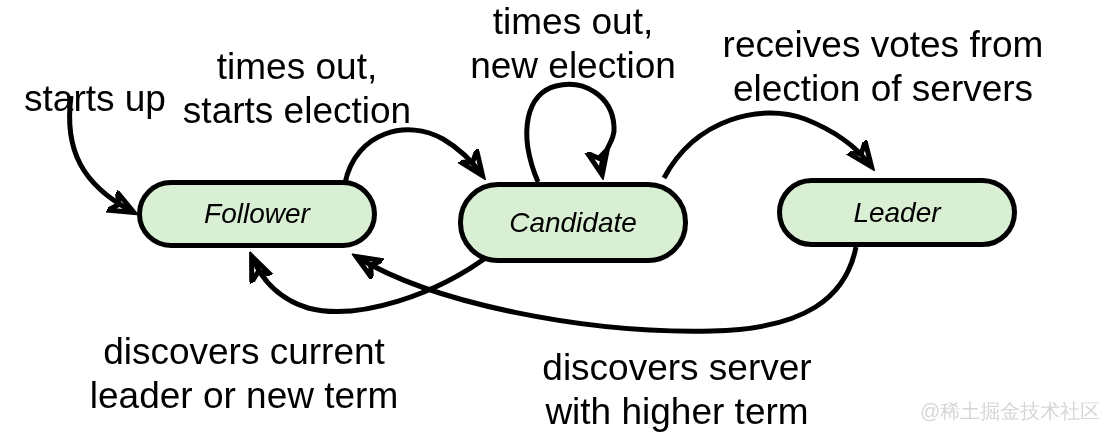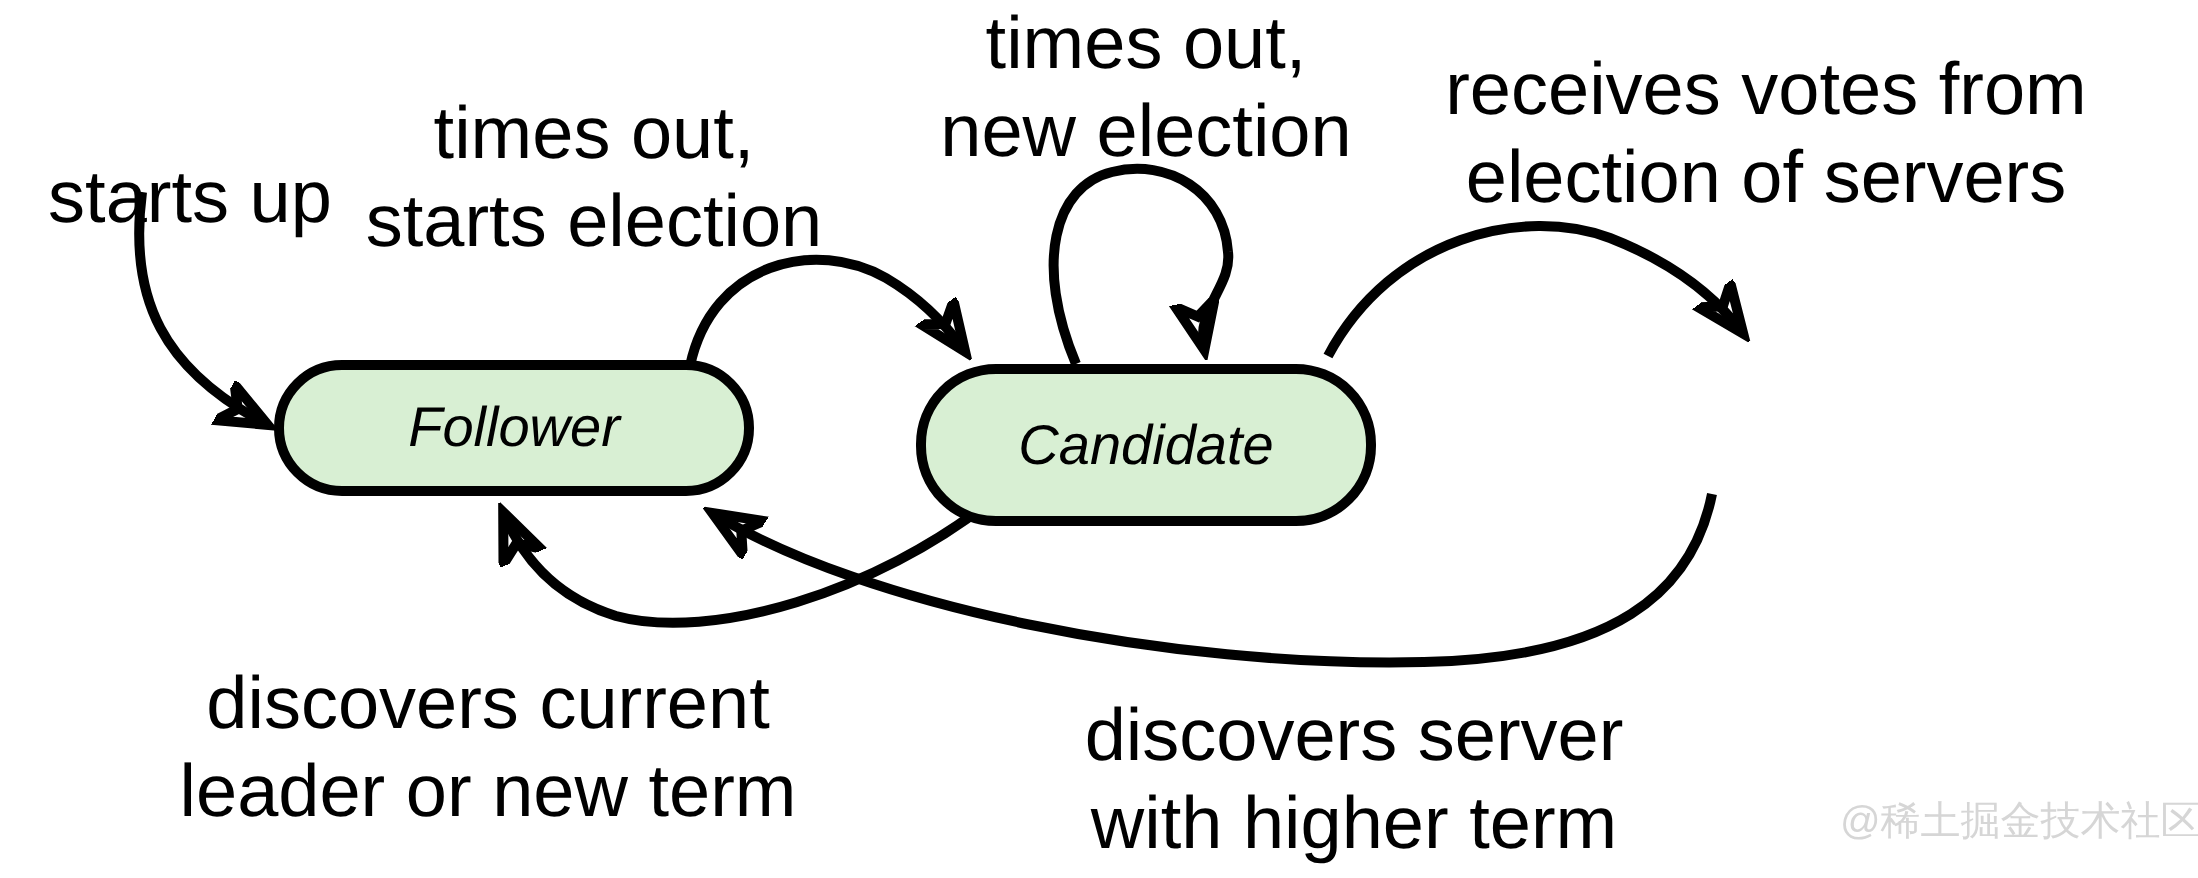--- a/index.html
+++ b/index.html
@@ -67,20 +67,21 @@
     <path d="M 71,96 C 64,150 82,185 133,212" marker-end="url(#ah)"></path>
     <path d="M 345,183 C 356,131 408,119 443,139 C 460,149 472,161 482,175" marker-end="url(#ah)"></path>
     <path d="M 538,182 C 517,132 527,93 556,86 C 584,79 612,96 614,126 C 616,143 598,154 602,174" marker-end="url(#ah)"></path>
     <path d="M 664,178 C 696,118 762,103 805,119 C 833,130 856,146 871,166" marker-end="url(#ah)"></path>
     <path d="M 496,250 C 438,296 356,321 308,308 C 282,300 263,283 252,257" marker-end="url(#ah)"></path>
     <path d="M 856,247 C 846,297 806,329 712,331 C 585,334 432,303 357,257" marker-end="url(#ah)"></path>
   </svg>
 
   <div class="state" id="state-follower">Follower</div>
   <div class="state" id="state-candidate">Candidate</div>
+  <div class="state" id="state-leader">Leader</div>
 
   <div class="label" id="lbl-starts-up">starts up</div>
   <div class="label" id="lbl-times-out-starts">times out,
 starts election</div>
   <div class="label" id="lbl-times-out-new">times out,
 new election</div>
   <div class="label" id="lbl-receives-votes">receives votes from
 election of servers</div>
   <div class="label" id="lbl-discovers-server">discovers server
 with higher term</div>

